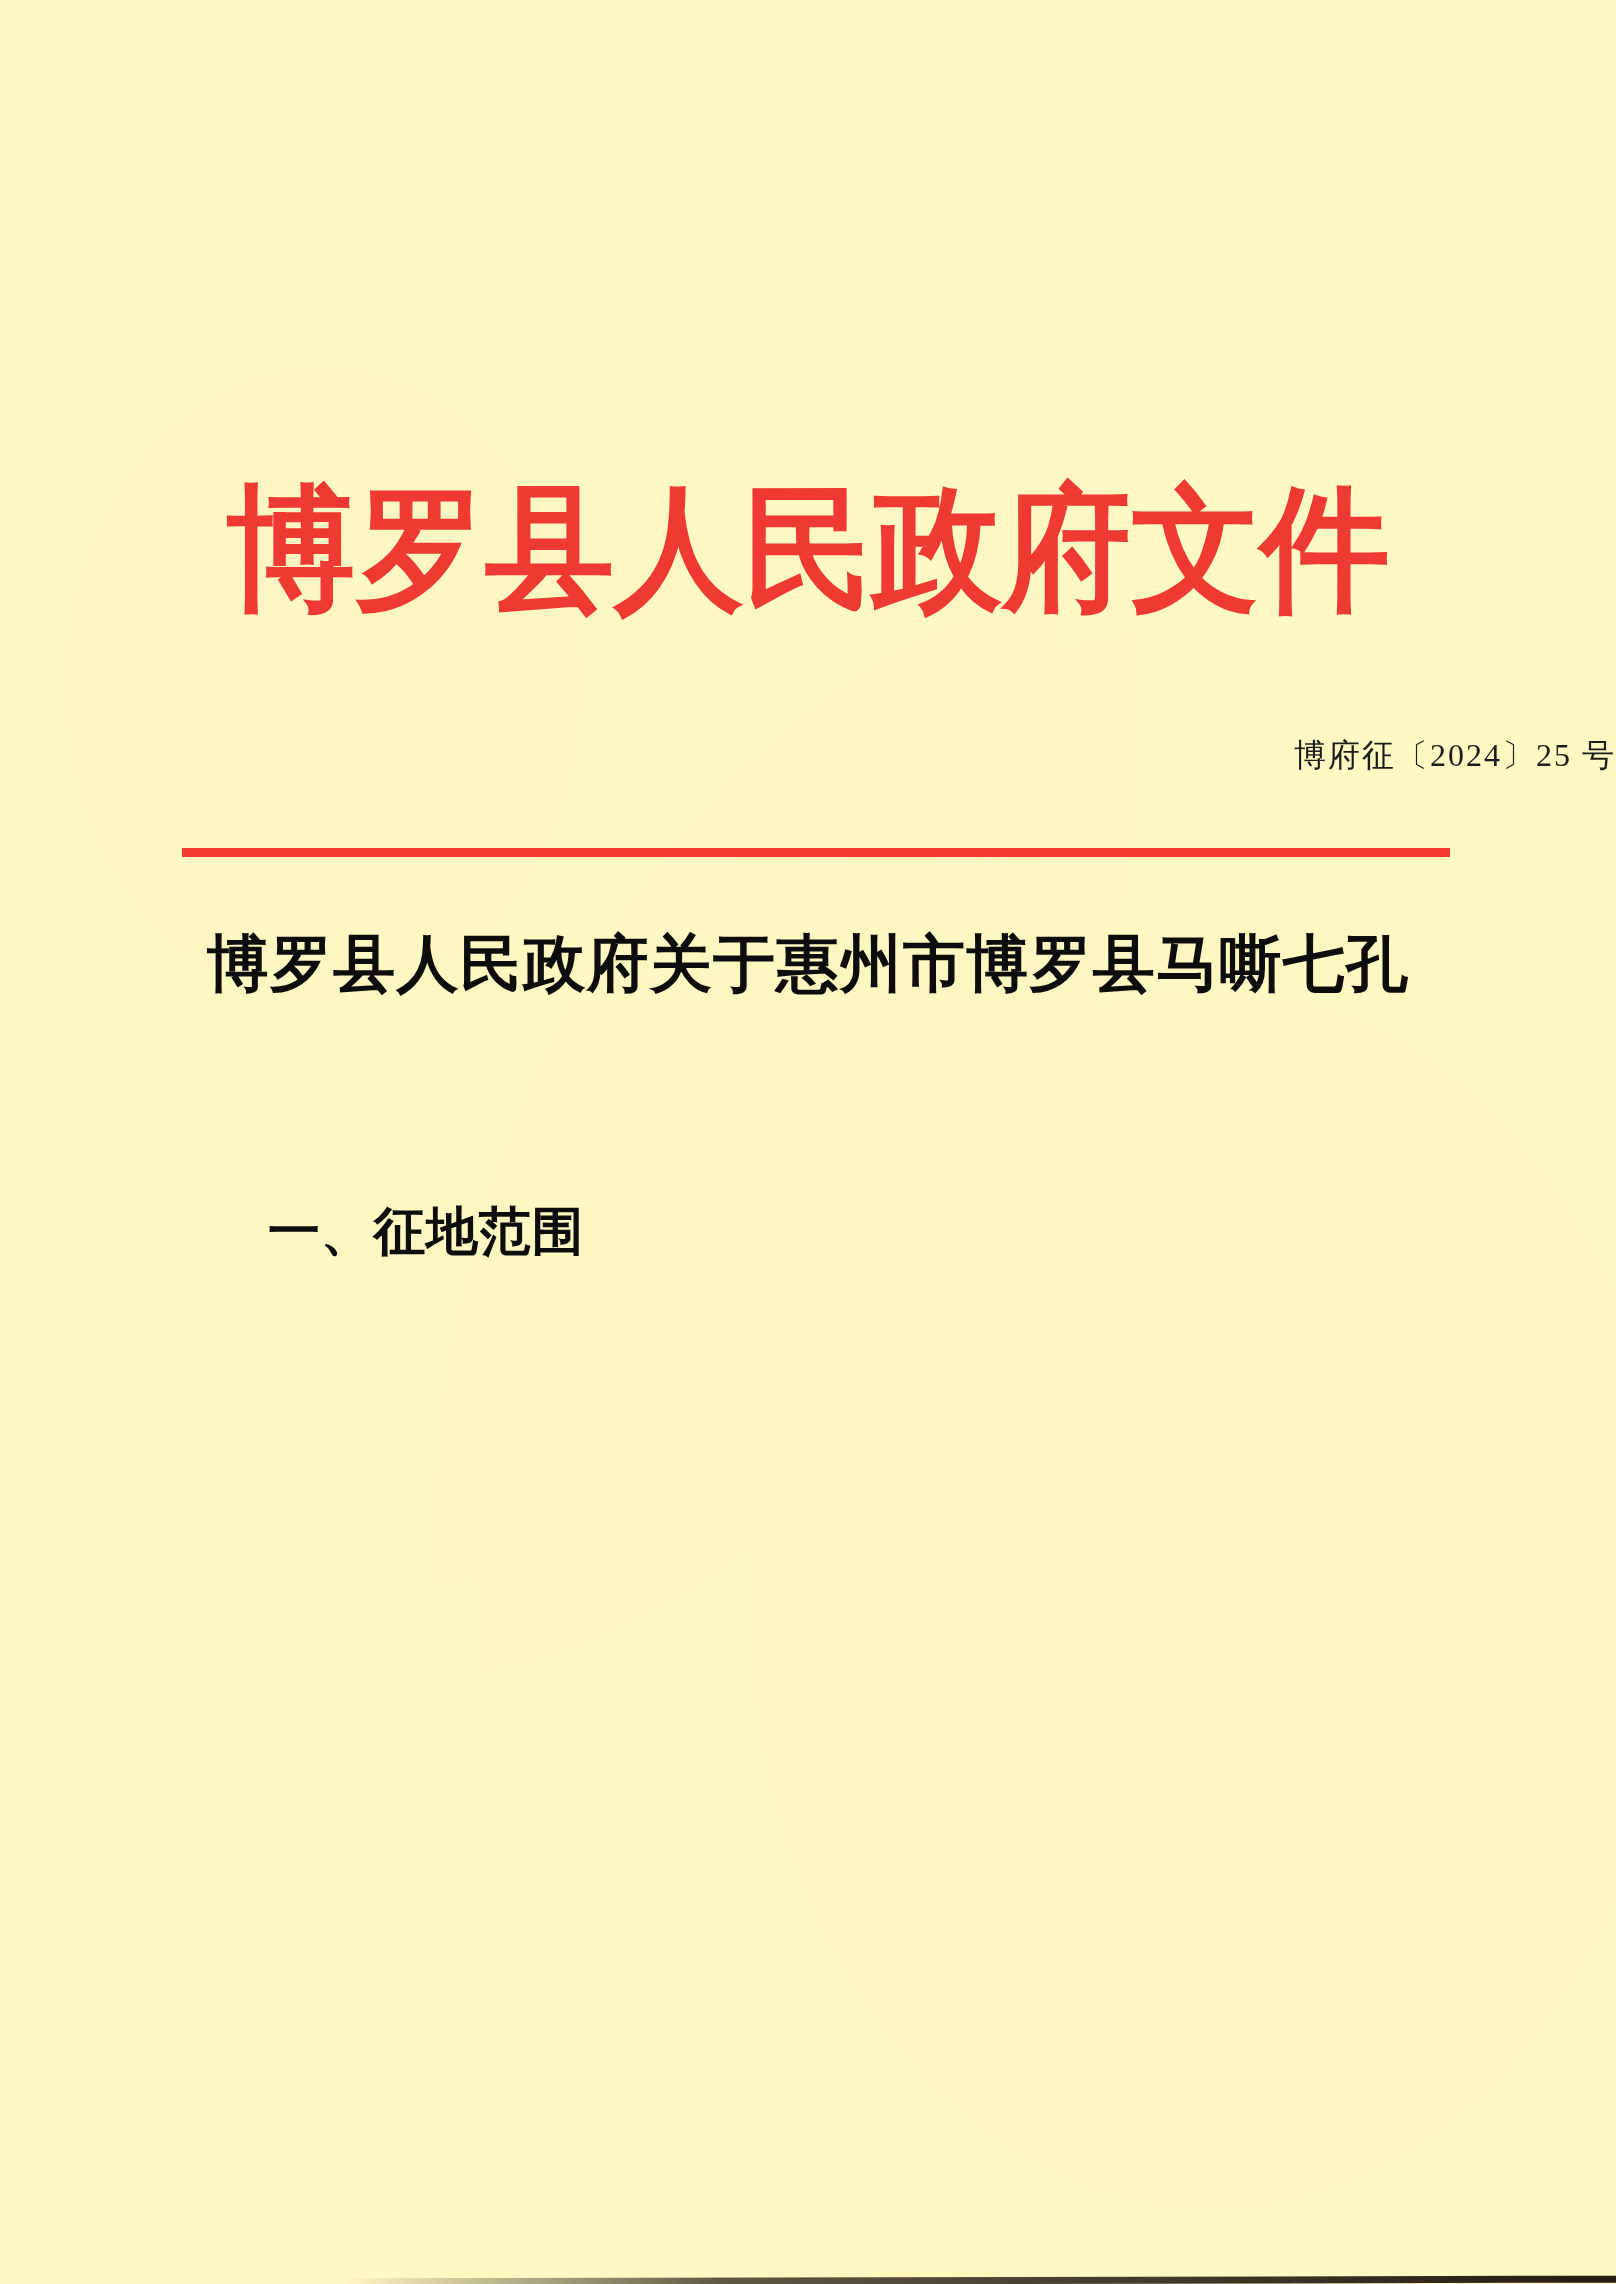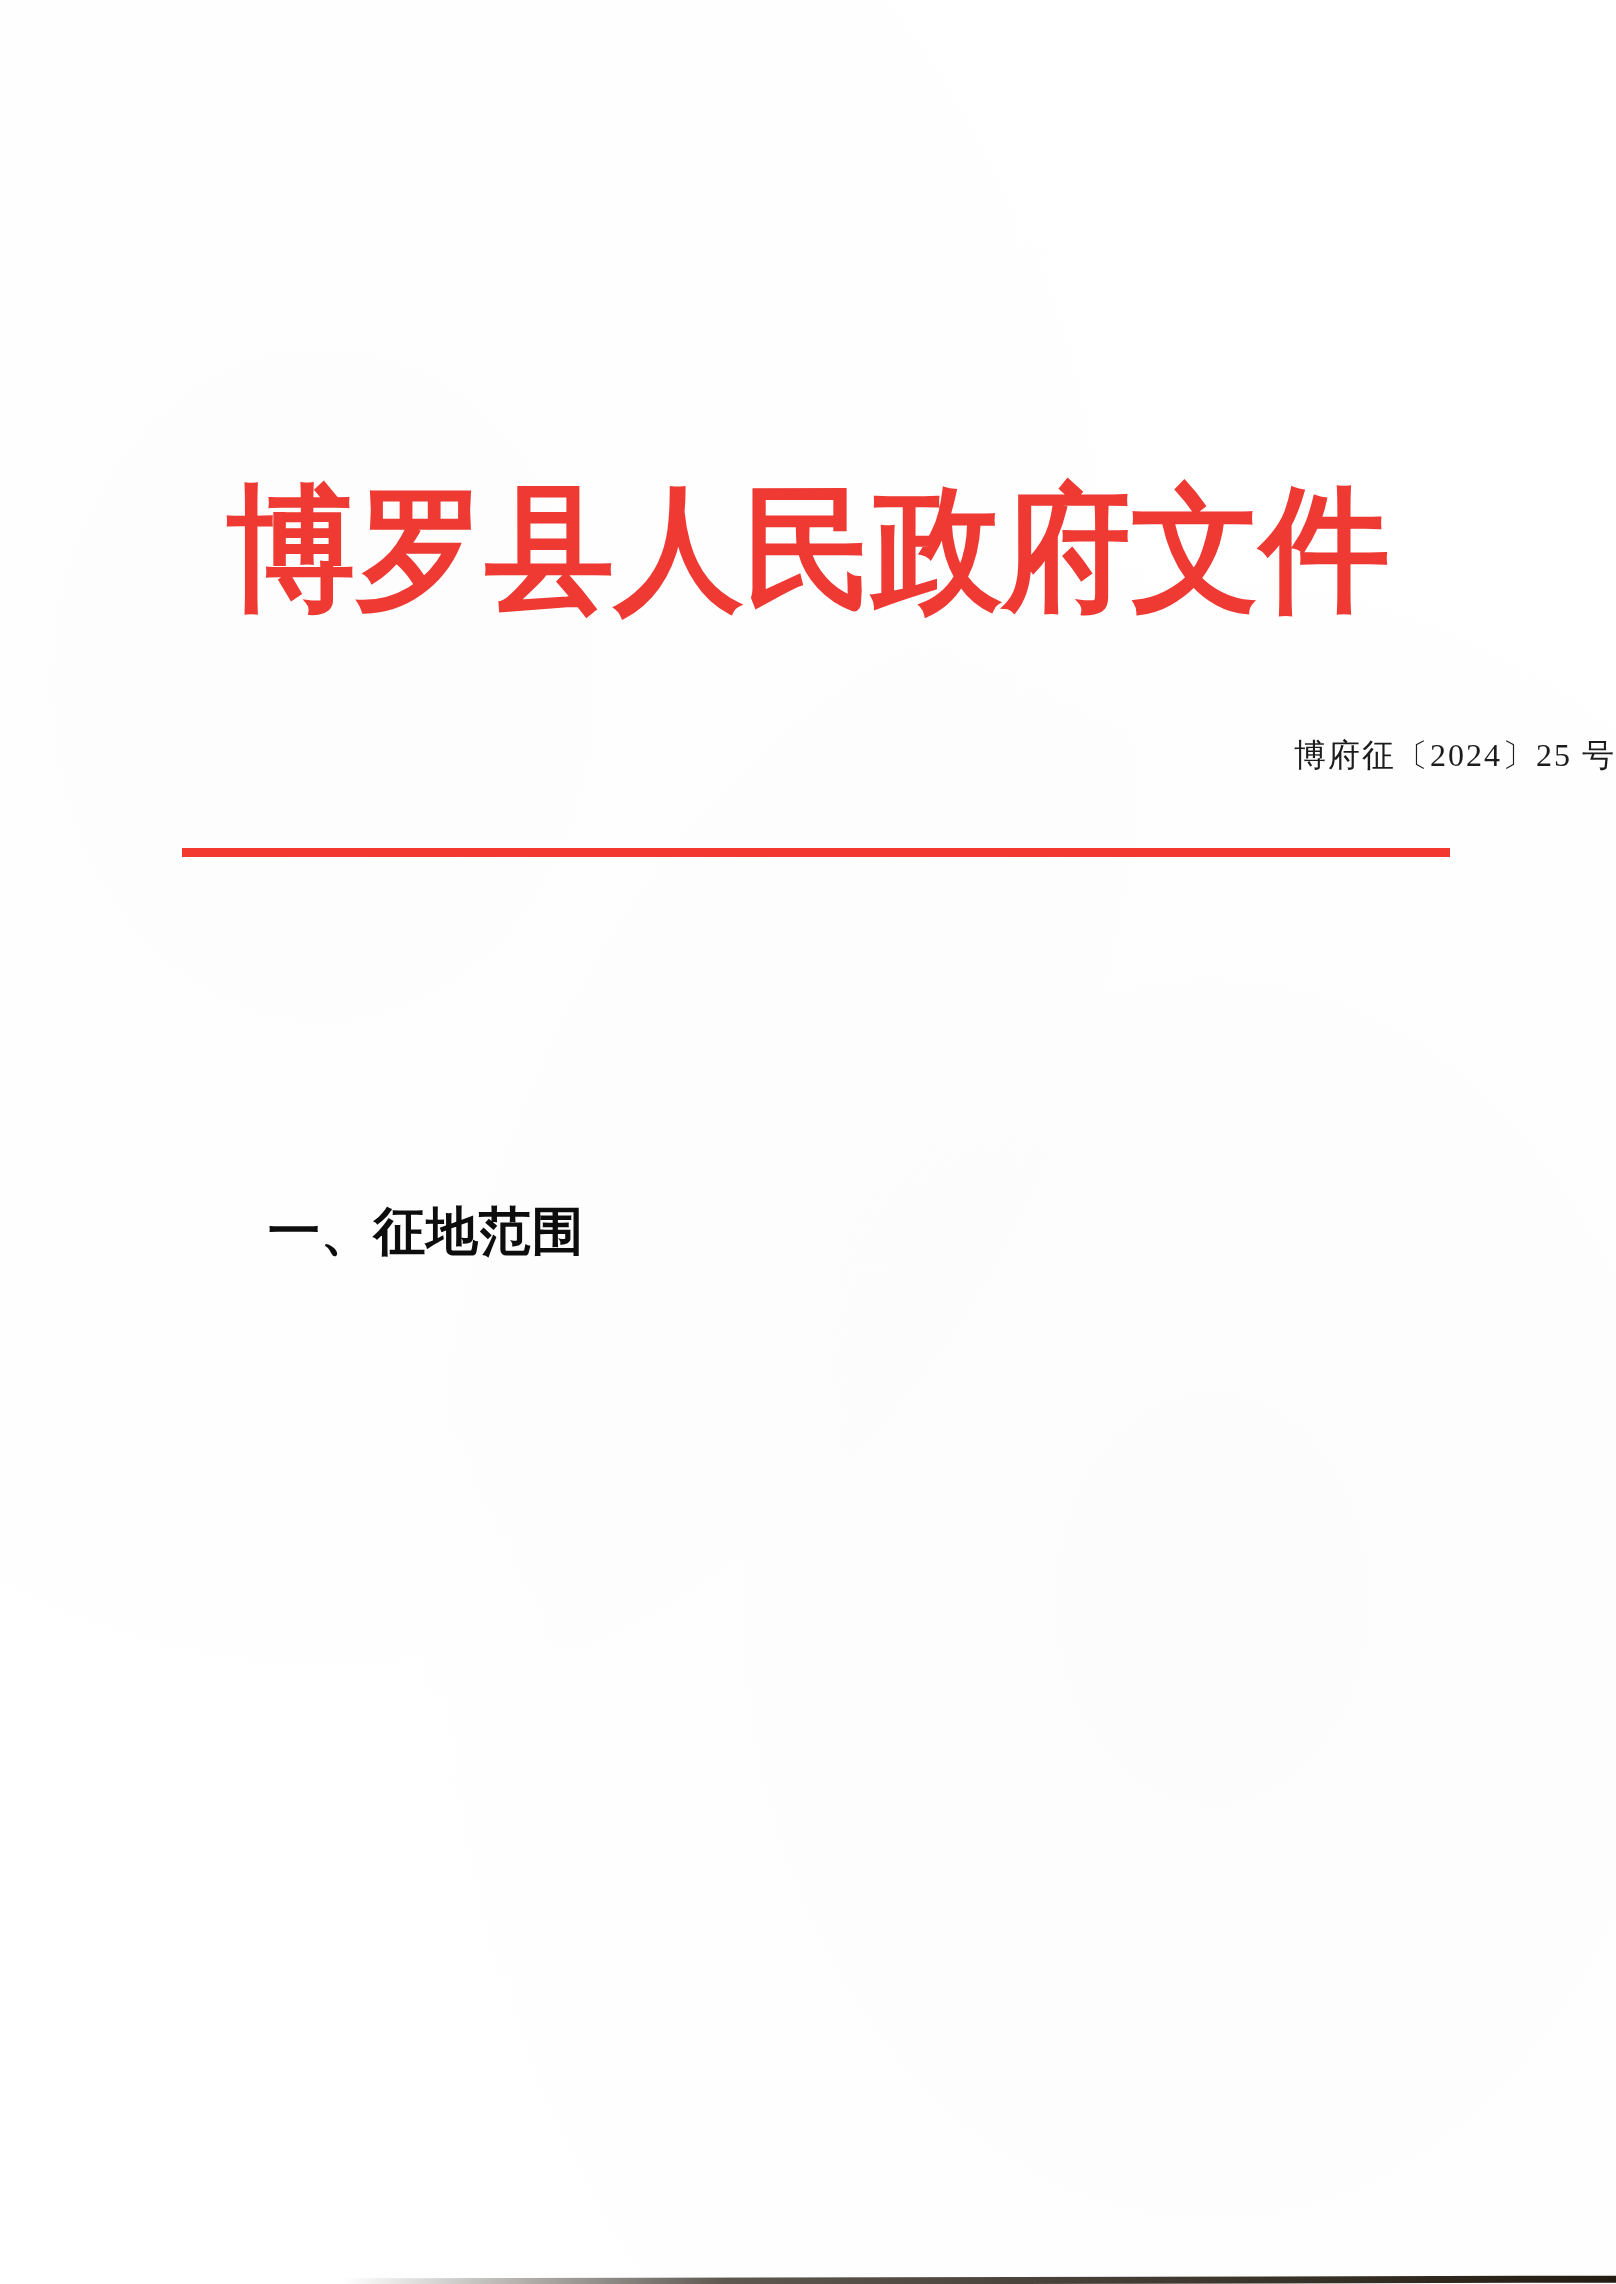--- a/index.html
+++ b/index.html
@@ -102,29 +102,30 @@
     left: 342px;
     right: 0;
     height: 6.6px;
     background: linear-gradient(to right, rgba(40,32,22,0) 0%, rgba(40,32,22,0.75) 30%, #241c12 100%);
     transform: skewY(-0.12deg);
   }
 </style>
 </head>
 <body>
 
-<div class="page" style="background: #ffffff;">
+<div class="page" style="background: #fef9c3;">
 
   <div class="red-header" style="color: rgb(238, 58, 51);">博罗县人民政府文件</div>
 
   <div class="doc-number">博府征〔2024〕25 号</div>
 
   <hr class="red-rule" style="background: rgb(242, 56, 47);">
 
   <div class="doc-title">
+    <div>博罗县人民政府关于惠州市博罗县马嘶七孔</div>
   </div>
 
   <div class="body-block">
     <h2>一、征地范围</h2>
   </div>
 
   <div class="scan-edge"></div>
 
 </div>
 

